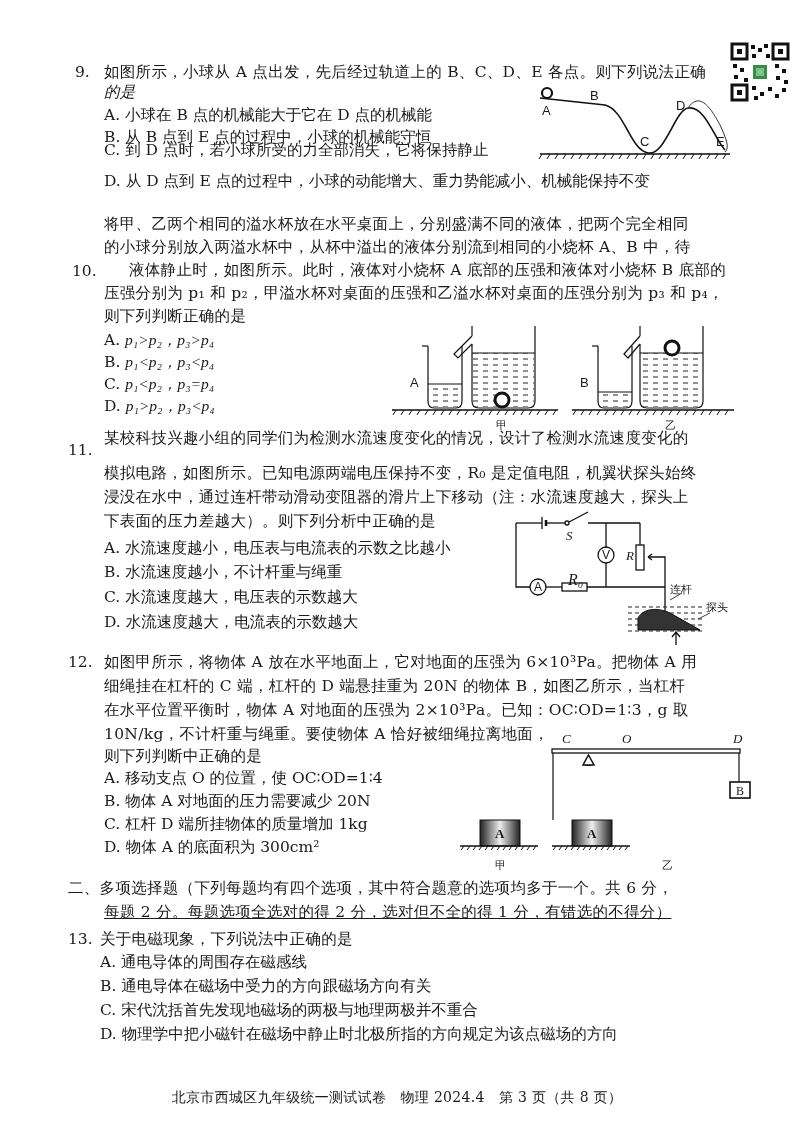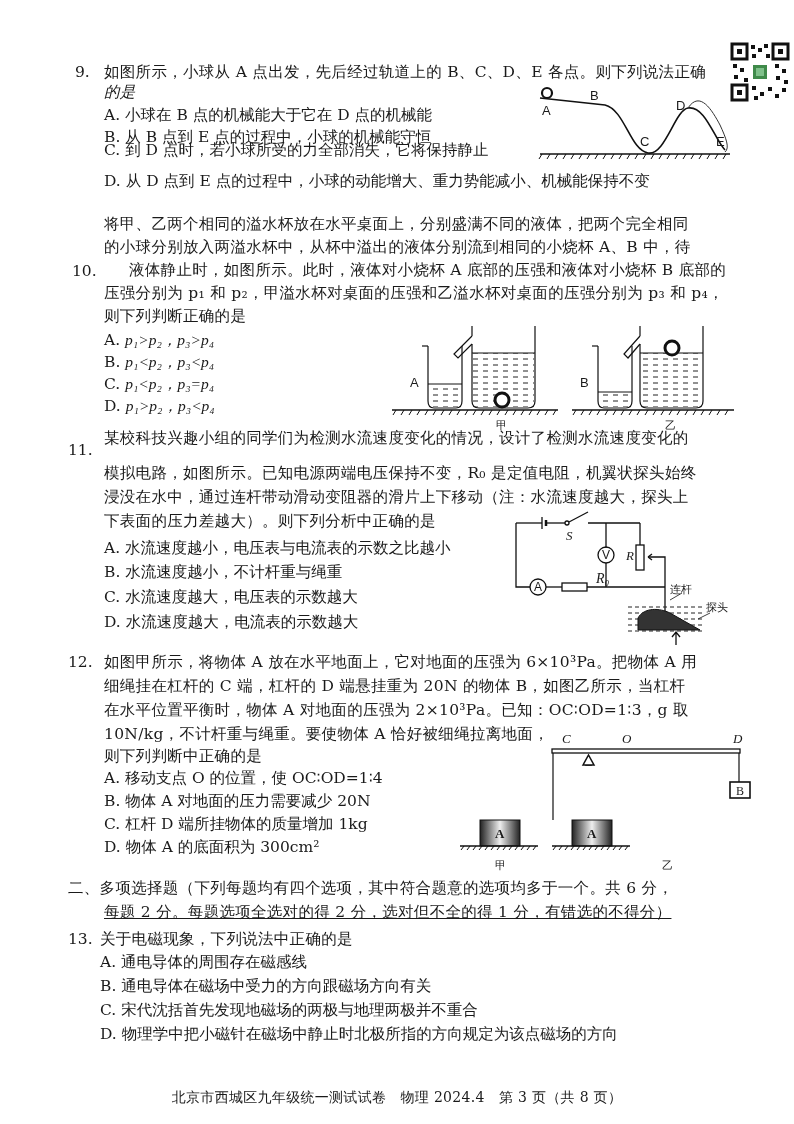--- a/index.html
+++ b/index.html
@@ -229,21 +229,21 @@
   </g>
   <path d="M128 115 L128 103 C134 92,150 93,160 98 L190 115 Z" fill="#333" stroke="#111" stroke-width="1"></path>
   <path d="M166 130 L166 118 M162 122 L166 117 L170 122" fill="none" stroke="#111" stroke-width="1.3"></path>
   <line x1="160" y1="85" x2="172" y2="78" stroke="#111" stroke-width="0.8"></line>
   <line x1="188" y1="104" x2="200" y2="98" stroke="#111" stroke-width="0.8"></line>
 </svg>
 <div class="abs" style="left:566px;top:528px;font-size:13px;font-family:'Liberation Serif',serif;font-style:italic;">S</div>
 <div class="abs" style="left:602px;top:548px;font-size:12px;font-family:'Liberation Sans',sans-serif;">V</div>
 <div class="abs" style="left:534px;top:580px;font-size:12px;font-family:'Liberation Sans',sans-serif;">A</div>
 <div class="abs" style="left:626px;top:548px;font-size:13px;font-family:'Liberation Serif',serif;font-style:italic;">R</div>
-<div class="abs" style="left:596px;top:571px;font-size:14px;font-family:'Liberation Serif',serif;font-style:italic;">R₀</div>
+<div class="abs" style="left:568px;top:571px;font-size:16px;font-family:'Liberation Serif',serif;font-style:italic;">R₀</div>
 <div class="abs" style="left:670px;top:582px;font-size:11px;">连杆</div>
 <div class="abs" style="left:706px;top:600px;font-size:11px;">探头</div>
 
 <div class="qnum" style="left:68px;top:652px;">12.</div>
 <div class="line" style="left:104px;top:652px;">如图甲所示，将物体 A 放在水平地面上，它对地面的压强为 6×10³Pa。把物体 A 用</div>
 <div class="line" style="left:104px;top:676px;">细绳挂在杠杆的 C 端，杠杆的 D 端悬挂重为 20N 的物体 B，如图乙所示，当杠杆</div>
 <div class="line" style="left:104px;top:700px;">在水平位置平衡时，物体 A 对地面的压强为 2×10³Pa。已知：OC∶OD=1∶3，g 取</div>
 <div class="line" style="left:104px;top:724px;">10N/kg，不计杆重与绳重。要使物体 A 恰好被细绳拉离地面，</div>
 <div class="line" style="left:104px;top:746px;">则下列判断中正确的是</div>
 <div class="opt" style="left:104px;top:768px;"><span>A.</span> <span>移动支点 O 的位置，使 OC∶OD=1∶4</span></div>

